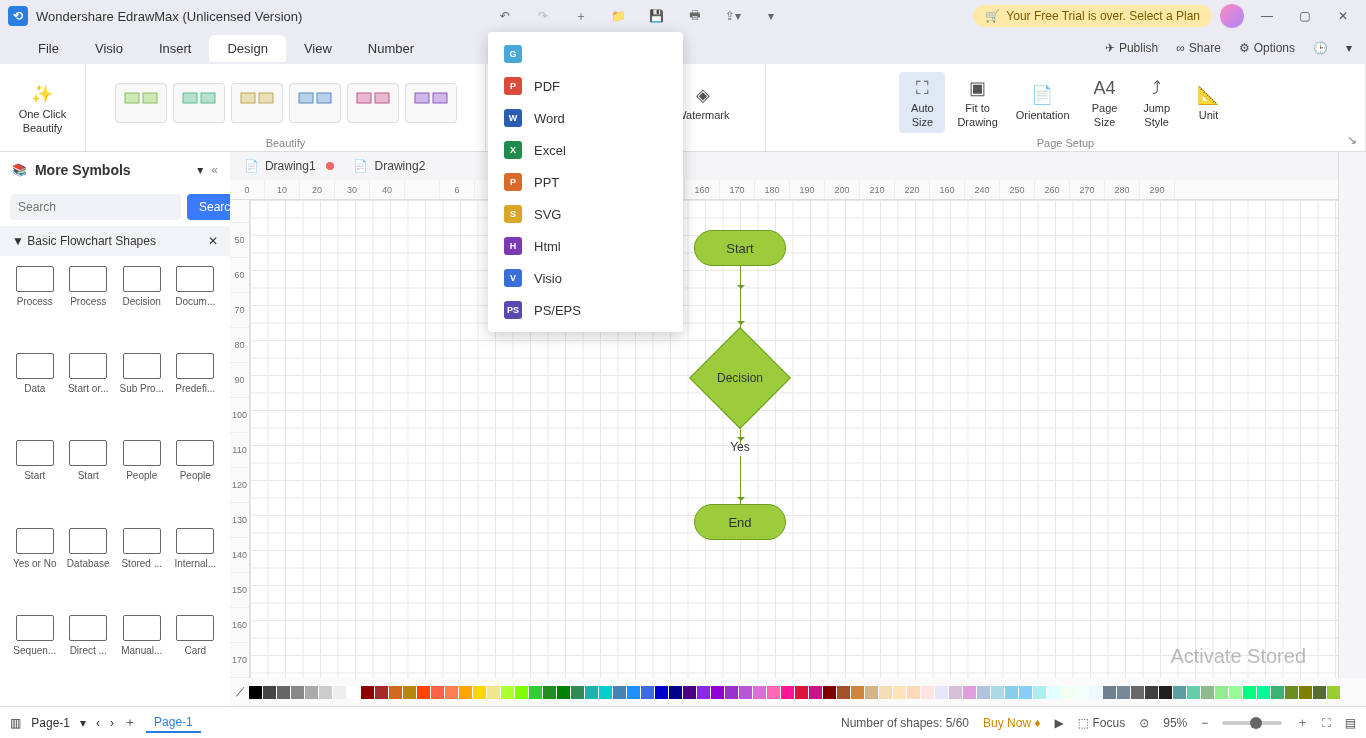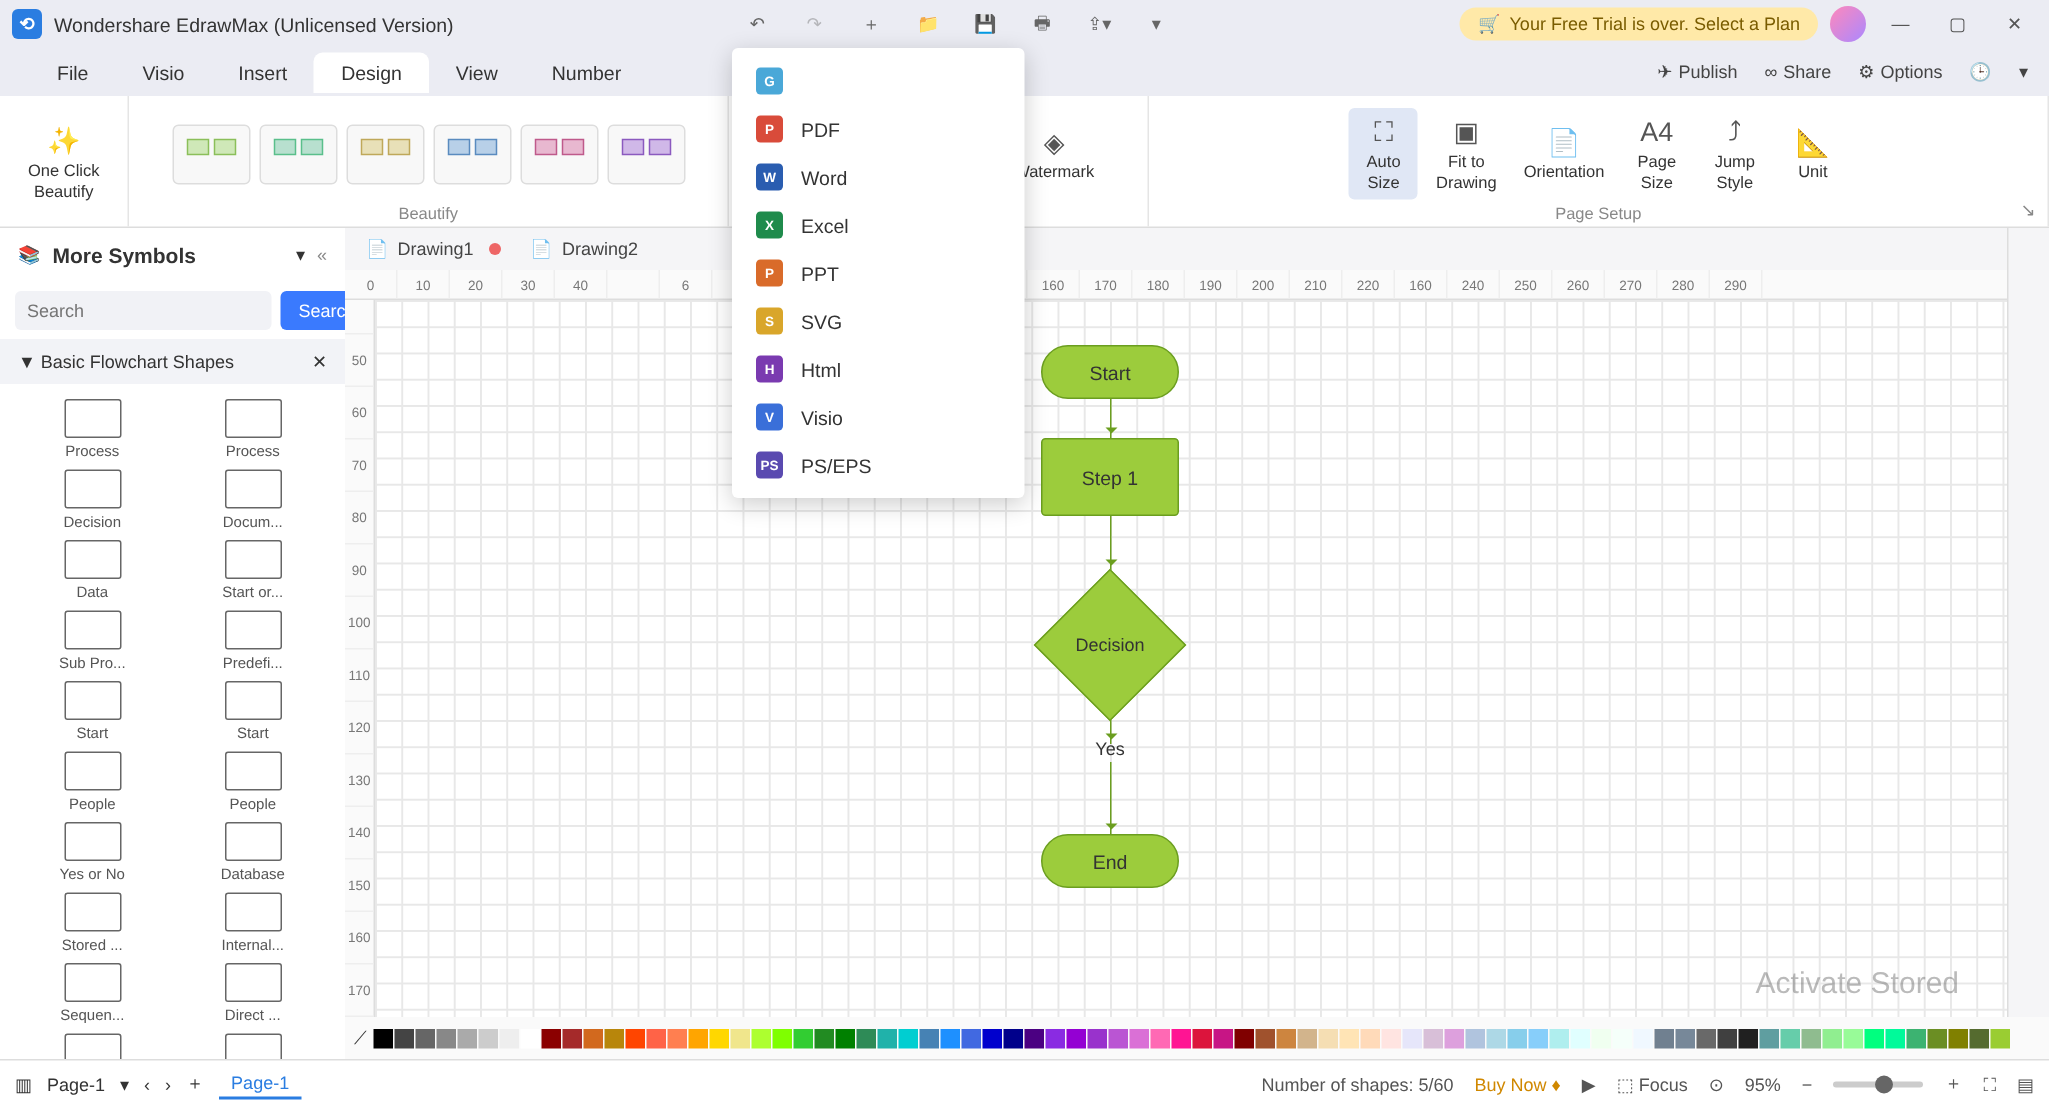--- a/index.html
+++ b/index.html
@@ -38,21 +38,21 @@
 
 .sidebar { position: absolute; top: 152px; left: 0; width: 230px; bottom: 32px; background: #fff; display: flex; flex-direction: column; }
 .sidebar-head { display: flex; align-items: center; padding: 10px 12px; gap: 8px; }
 .sidebar-head .title { font-weight: 600; font-size: 14px; flex:1; }
 .collapse-btn { color:#888; cursor:pointer; }
 .sidebar-search { display: flex; padding: 6px 10px; gap: 6px; }
 .sidebar-search input { flex: 1; border: none; background: #f1f2f6; border-radius: 4px; padding: 6px 8px; font-size: 12px; }
 .sidebar-search button { background: #3a7afe; color: #fff; border: none; border-radius: 4px; padding: 6px 12px; font-size: 12px; cursor: pointer; }
 .sidebar-row { display:flex; justify-content:space-between; padding:10px 14px; font-size:12px; color:#444; }
 .sidebar-group-head { background:#f2f3f7; padding:8px 12px; font-size:12px; font-weight:500; display:flex; align-items:center; justify-content:space-between; }
-.shape-grid { display:grid; grid-template-columns:repeat(2,1fr); gap:6px 4px; padding:10px; overflow-y:auto; flex:1; }
+.shape-grid { display:grid; grid-template-columns:repeat(4,1fr); gap:6px 4px; padding:10px; overflow-y:auto; flex:1; }
 .shape-cell { display:flex; flex-direction:column; align-items:center; gap:4px; }
 .shape-thumb { width:38px; height:26px; border:1px solid #666; border-radius:2px; background:#fff; }
 .shape-label { font-size:10px; color:#555; white-space:nowrap; overflow:hidden; text-overflow:ellipsis; width:46px; text-align:center; }
 
 
 .doctabs { position:absolute; top:152px; left:230px; right:28px; height:28px; background:#f5f5f7; display:flex; align-items:center; padding-left:4px; }
 .doctab { display:flex; align-items:center; gap:6px; padding:4px 10px; font-size:12px; color:#444; cursor:pointer; }
 .dot { width:8px; height:8px; border-radius:50%; background:#e66; margin-left:4px; }
 .add-tab { padding:4px 10px; font-size:16px; color:#444; cursor:pointer; }
 
@@ -450,21 +450,20 @@
       <span>130</span>
       <span>140</span>
       <span>150</span>
       <span>160</span>
       <span>170</span>
     </div>
   <div class="canvas">
     <div class="flow">
       <div class="node pill">Start</div>
       <div class="arrow"></div>
-      <div class="node rect">Step 1</div>
       <div class="arrow" style="height:36px"></div>
       <div class="diamond">
         <div class="diamond-inner"></div>
         <div class="diamond-text">Decision</div>
       </div>
       <div class="arrow" style="height:16px"></div>
       <div class="label-yes">Yes</div>
       <div class="arrow" style="height:48px"></div>
       <div class="node pill">End</div>
     </div>

